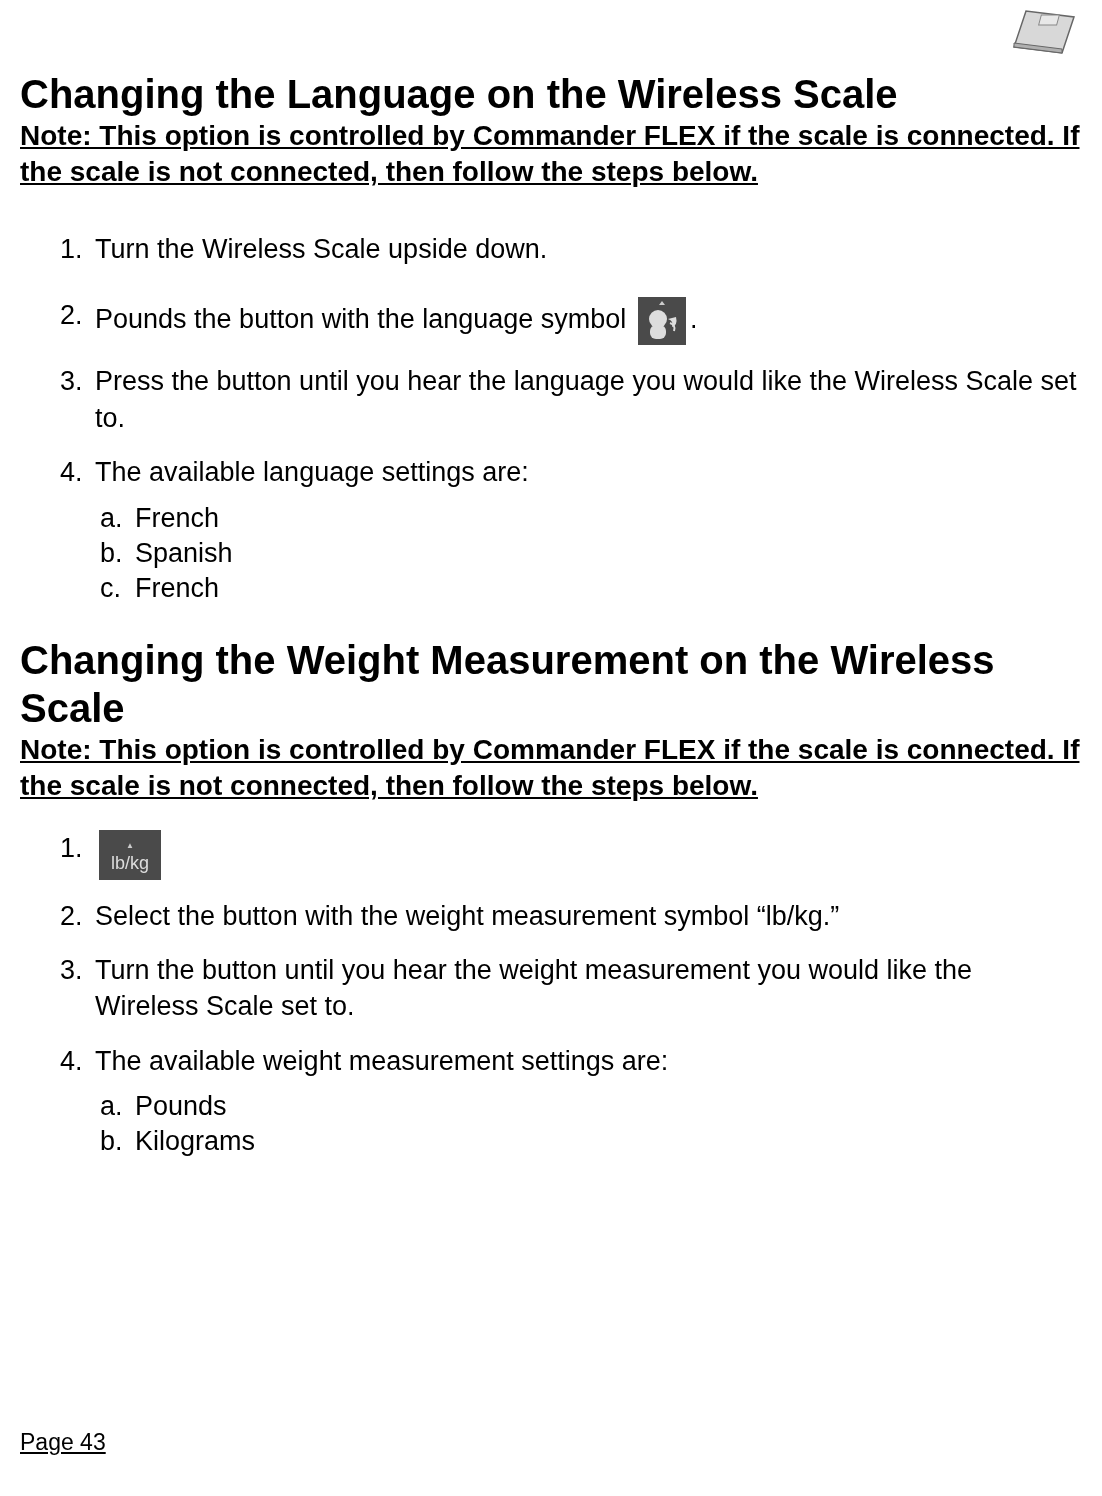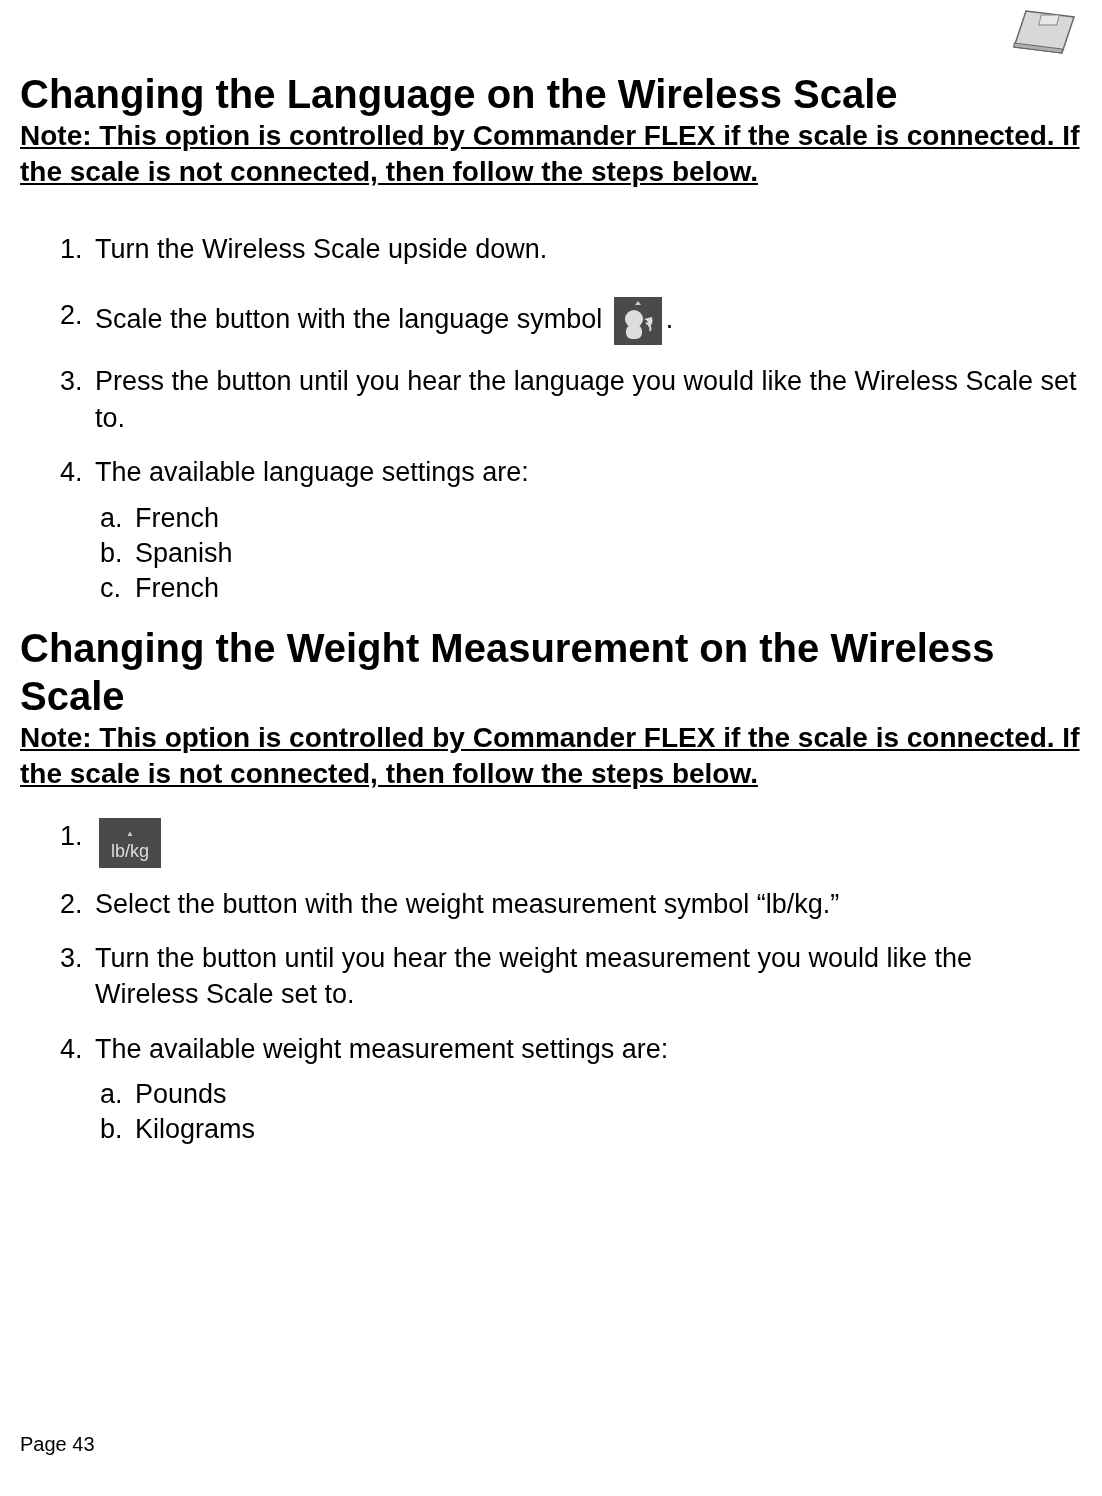--- a/index.html
+++ b/index.html
@@ -20,21 +20,21 @@
       top: 5px;
       right: 20px;
     }
     .section-title {
       font-size: 40px;
       font-weight: bold;
       margin-top: 60px;
       line-height: 1.2;
     }
     .section-title.second {
-      margin-top: 18px;
+      margin-top: 30px;
     }
     .note-text {
       font-size: 28px;
       font-weight: bold;
       text-decoration: underline;
       line-height: 1.3;
       margin-bottom: 25px;
     }
     ol.main-list {
       list-style: none;
@@ -100,21 +100,22 @@
     }
     .lbkg-button-icon .triangle {
       font-size: 8px;
       margin-bottom: 4px;
       color: #ccc;
     }
     .page-number {
       position: absolute;
       bottom: 40px;
       left: 20px;
-      font-size: 20px;
+      font-size: 23px;
+      text-decoration: underline;
     }
     .spacer-top {
       height: 15px;
     }
   </style>
 </head>
 <body>
 
 <div class="scale-icon">
   <svg width="80" height="50" viewBox="0 0 80 50">
@@ -129,21 +130,21 @@
 
 <div class="spacer-top"></div>
 
 <ol class="main-list">
   <li>
     <span class="num">1.</span>
     <span>Turn the Wireless Scale upside down.</span>
   </li>
   <li style="margin-top:30px;">
     <span class="num">2.</span>
-    <span>Scale the button with the language symbol </span>
+    <span>Pounds the button with the language symbol </span>
     <span class="inline-icon language-button-icon">
       <svg viewBox="0 0 48 48">
         <rect width="48" height="48" fill="#4a4a4a"></rect>
         <polygon points="24,4 21,8 27,8" fill="#ccc"></polygon>
         <circle cx="20" cy="22" r="9" fill="#ddd"></circle>
         <rect x="12" y="28" width="16" height="14" rx="6" fill="#ddd"></rect>
         <path d="M 30 22 Q 36 24 34 30 Q 40 28 38 20" fill="#ddd"></path>
         <path d="M 32 26 Q 38 28 36 34" fill="none" stroke="#ddd" stroke-width="2"></path>
       </svg>
     </span><span>.</span>

